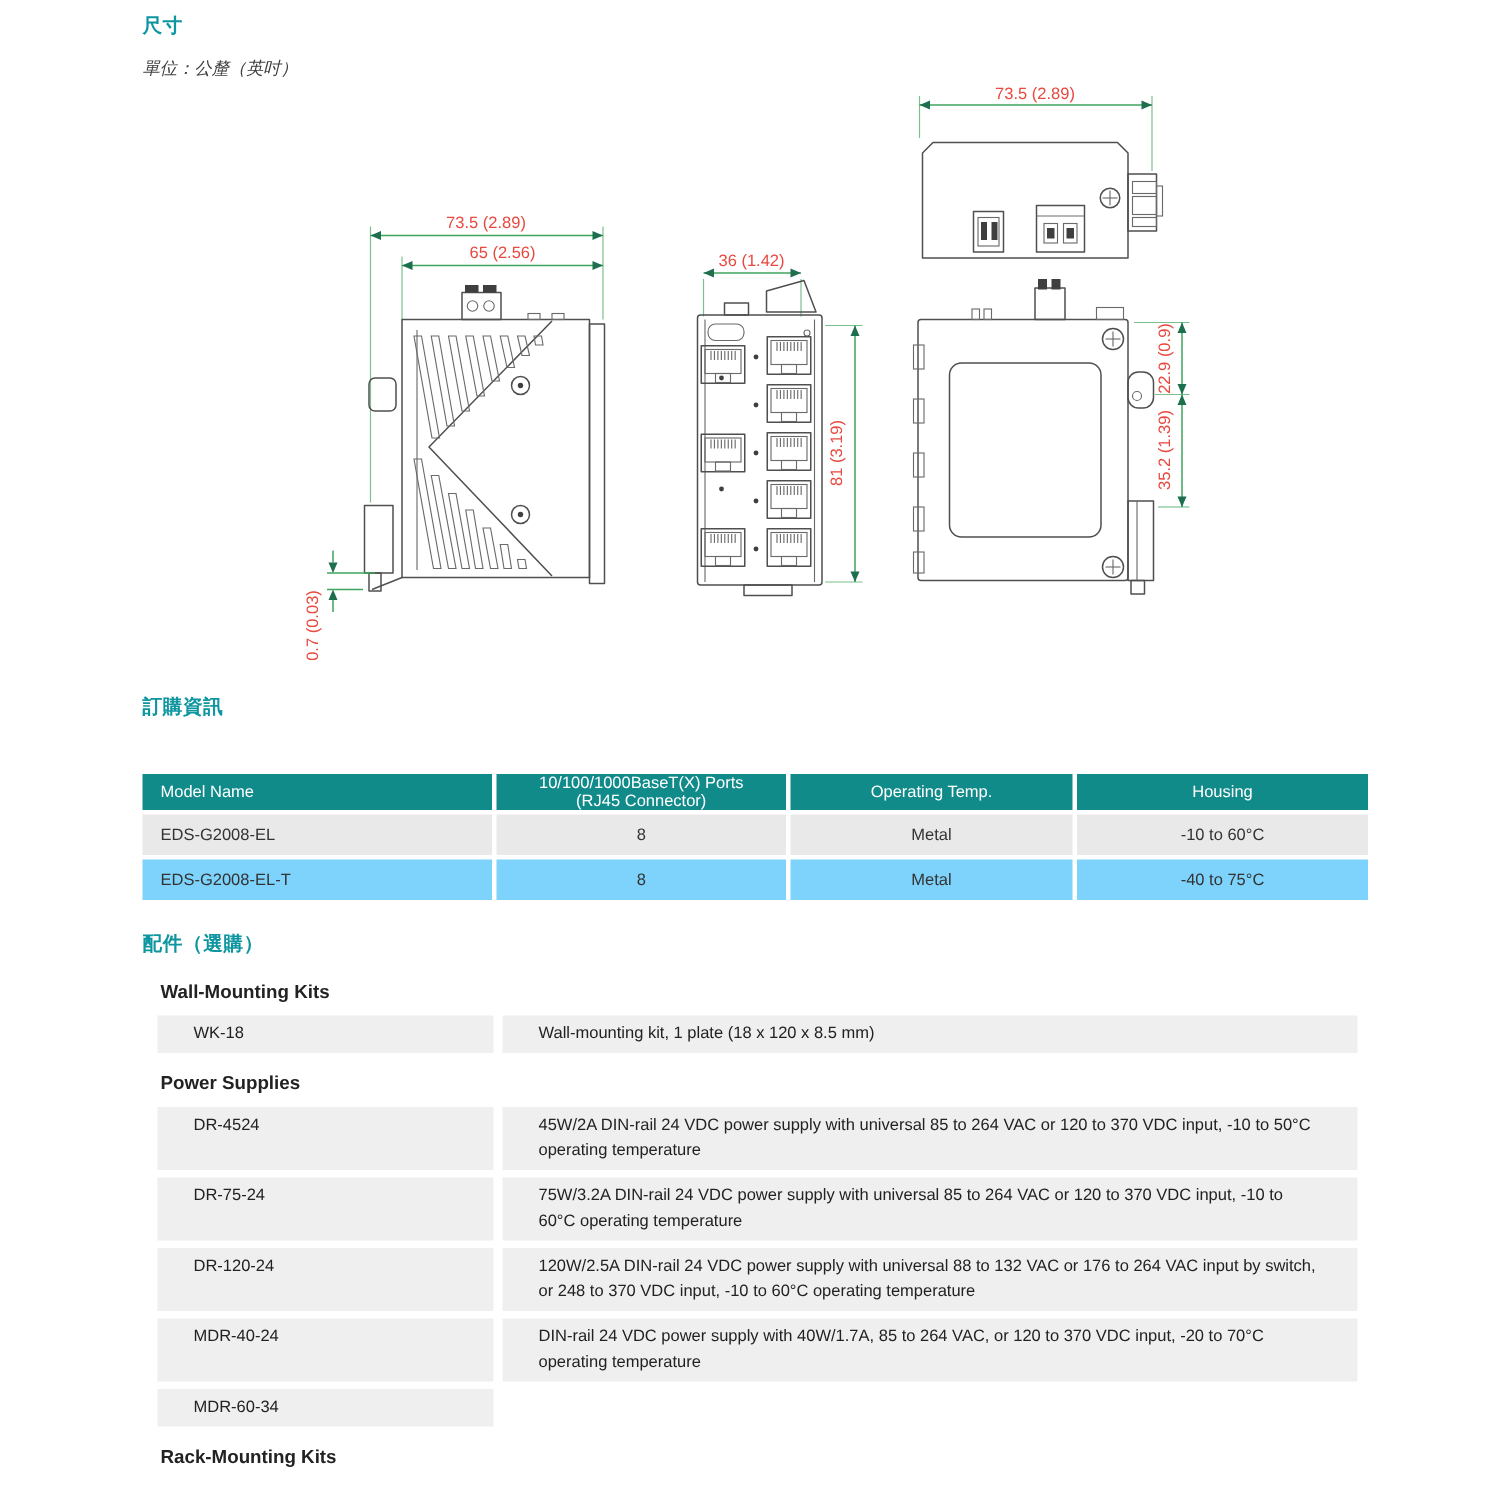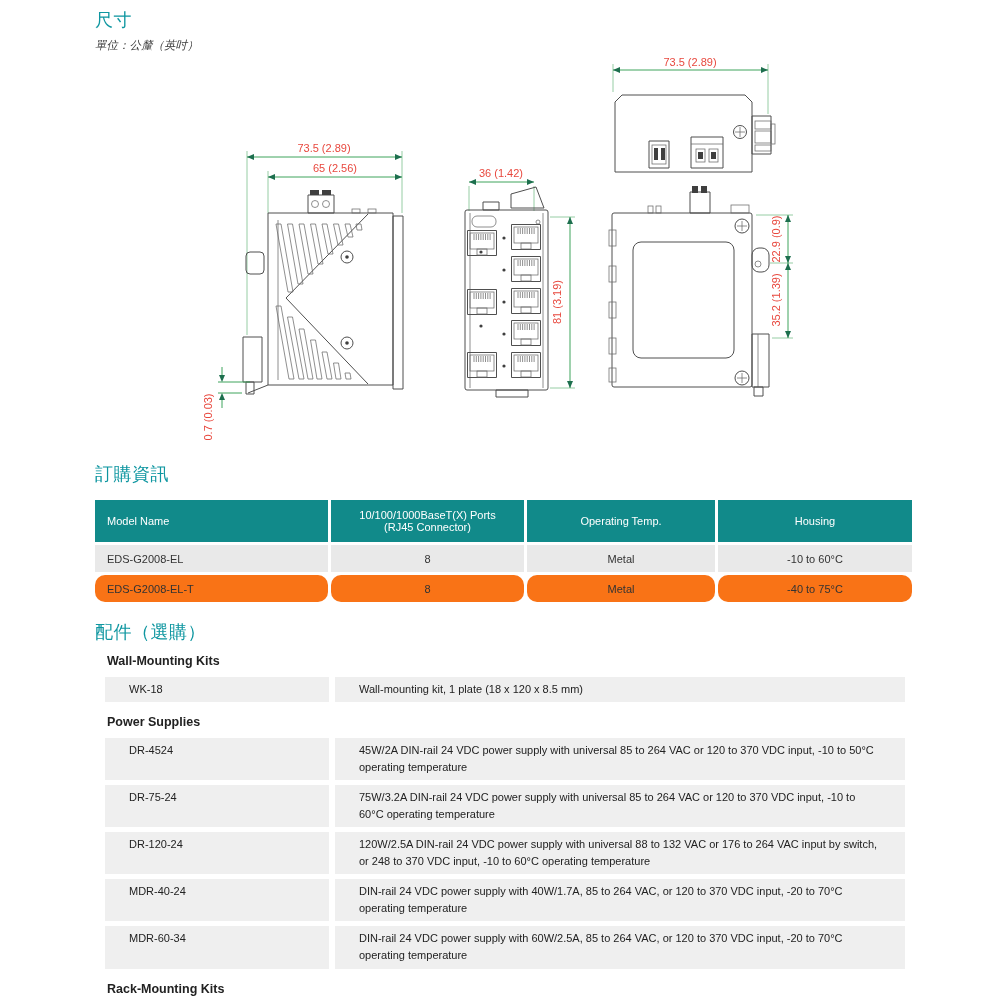--- a/index.html
+++ b/index.html
@@ -3,21 +3,21 @@
 <meta charset="utf-8">
 <style>
   * { box-sizing: border-box; }
   html,body { margin:0; padding:0; }
   body {
     width:1000px; height:1000px; background:#ffffff; position:relative;
     font-family:"Liberation Sans","DejaVu Sans",sans-serif; color:#333;
     overflow:hidden;
   }
   .abs { position:absolute; }
-  .section-title { font-size:18px; font-weight:normal; color:#0e96a0; letter-spacing:0.5px; }
+  .section-title { font-size:13px; font-weight:bold; color:#0e96a0; letter-spacing:0.5px; }
   #dim-title   { left:95px; top:8px; }
   #unit-note   { left:95px; top:38px; font-size:11.5px; color:#3c3c3c;font-style:italic; }
   #order-title { left:95px; top:462px; }
   #acc-title   { left:95px; top:620px; }
 
   
   #drawings { left:0; top:0; width:1000px; height:460px; }
   .outline { stroke:#4f4f4f; stroke-width:1; fill:none; stroke-linejoin:round; }
   .outline-thin { stroke:#6a6a6a; stroke-width:0.75; fill:none; }
   .dark-fill { fill:#3f3f3f; stroke:none; }
@@ -25,31 +25,31 @@
   .dim-ext  { stroke:#7cc08e; stroke-width:0.8; fill:none; }
   .dim-arrow { fill:#1d6f4e; stroke:none; }
   .dim-text { fill:#e8483e; font-size:11px; font-family:"Liberation Sans","DejaVu Sans",sans-serif; }
 
   
   #order-table {
     left:95px; top:500px; width:817px;
     display:grid; grid-template-columns:233px 193px 188px 1fr; gap:3px;
   }
   #order-table .hcell {
-    background:#118a8a; color:#fff; font-size:11px; height:42px;
-    display:flex; align-items:center; justify-content:center; text-align:center; padding:0 24px;
+    background:#118a8a; color:#fff; font-size:11px; height:24px;
+    display:flex; align-items:center; justify-content:center; text-align:center; padding:0 24px;margin-top:16px;
   }
   #order-table .hcell.first { justify-content:flex-start; text-align:left; padding-left:12px; }
   #order-table .cell {
     height:27px; font-size:11px; color:#333;
     display:flex; align-items:center; justify-content:center;
   }
   #order-table .cell.first { justify-content:flex-start; padding-left:12px; }
   #order-table .r0 { background:#e9e9e9; }
-  #order-table .r1 { background:#f97316;border-radius:10px; }
+  #order-table .r1 { background:#7dd3fc; }
 
   
   #accessories { left:105px; top:650px; width:800px; }
   .acc-group-heading { font-size:12.5px; font-weight:bold; color:#222; margin:13px 0 9px 2px; }
   .acc-group-heading.firsthead { margin-top:4px; }
   .acc-row { display:flex; gap:6px; margin-bottom:5px; }
   .acc-cell { background:#efefef; font-size:11px; color:#222; padding:4px 24px; line-height:1.55; }
   .acc-model { width:224px; flex:none; }
   .acc-desc { flex:1; }
 </style>
@@ -297,17 +297,16 @@
   <div class="acc-row">
     <div class="acc-cell acc-model">DR-120-24</div>
     <div class="acc-cell acc-desc">120W/2.5A DIN-rail 24 VDC power supply with universal 88 to 132 VAC or 176 to 264 VAC input by switch, or 248 to 370 VDC input, -10 to 60°C operating temperature</div>
   </div>
   <div class="acc-row">
     <div class="acc-cell acc-model">MDR-40-24</div>
     <div class="acc-cell acc-desc">DIN-rail 24 VDC power supply with 40W/1.7A, 85 to 264 VAC, or 120 to 370 VDC input, -20 to 70°C operating temperature</div>
   </div>
   <div class="acc-row">
     <div class="acc-cell acc-model">MDR-60-34</div>
-    <div class="acc-cell acc-desc">DIN-rail 24 VDC power supply with 60W/2.5A, 85 to 264 VAC, or 120 to 370 VDC input, -20 to 70°C operating temperature</div>
   </div>
 
   <div class="acc-group-heading">Rack-Mounting Kits</div>
 </div>
 
 </body></html>

